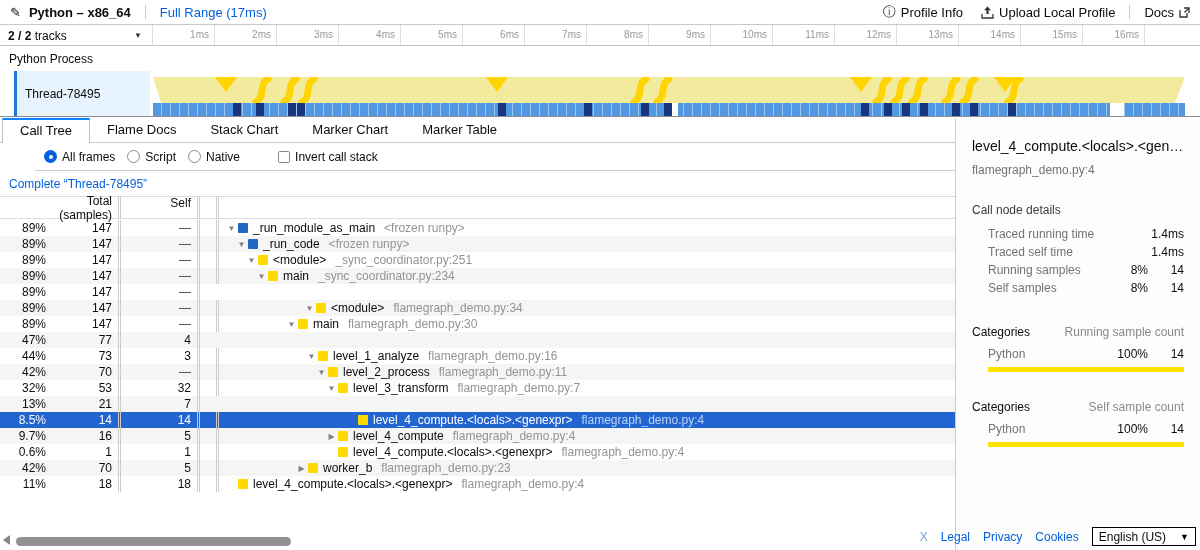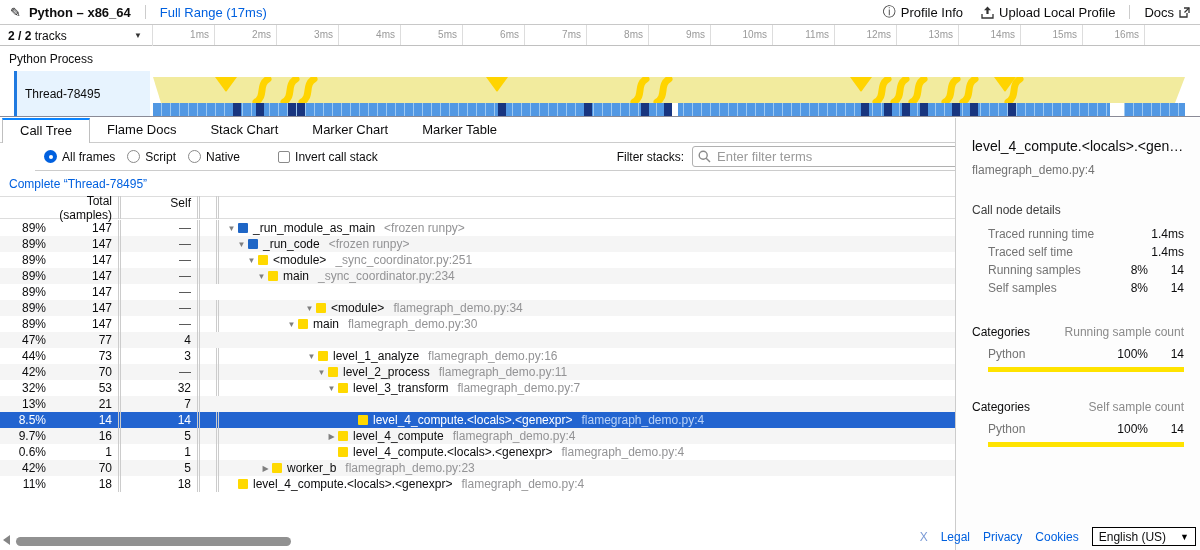--- a/index.html
+++ b/index.html
@@ -260,30 +260,20 @@
   <span class="rlabel">
     <span class="radio"></span>
     <span>Script</span>
     </span>
   <span class="rlabel">
     <span class="radio"></span>
     <span>Native</span>
     </span>
   <span class="checkbox"></span>
   <span>Invert call stack</span>
-  <span class="filterwrap">
-    <span class="filterlabel">Filter stacks:</span>
-    <span class="filterbox">
-      <svg class="searchicon" width="13" height="13" viewBox="0 0 13 13">
-        <circle cx="5.2" cy="5.2" r="4" fill="none" stroke="#8a8a8a" stroke-width="1.4"></circle>
-        <line x1="8.2" y1="8.2" x2="12" y2="12" stroke="#8a8a8a" stroke-width="1.4"></line>
-      </svg>
-      <input type="text" placeholder="Enter filter terms" style="">
-    </span>
-  </span>
 </div>
 
 <div class="crumbrow">
   <span class="link">Complete “Thread-78495”</span>
 </div>
 
 <div class="thead">
   <span class="c-pct"></span>
   <span class="c-tot">Total (samples)</span>
   <span class="c-self">Self</span>
@@ -391,21 +381,21 @@
       <span class="c-tot">1</span>
       <span class="c-self">1</span>
       <span class="c-ico"></span>
       <span class="c-tree" style="padding-left: 106px;"><span class="twisty"></span><span class="sq py"></span><span class="fn">level_4_compute.&lt;locals&gt;.&lt;genexpr&gt;</span><span class="loc">flamegraph_demo.py:4</span></span>
     </div>
     <div class="trow stripe">
       <span class="c-pct">42%</span>
       <span class="c-tot">70</span>
       <span class="c-self">5</span>
       <span class="c-ico"></span>
-      <span class="c-tree" style="padding-left: 40px;"><span class="twisty">▶</span><span class="sq py"></span><span class="fn">worker_b</span><span class="loc">flamegraph_demo.py:23</span></span>
+      <span class="c-tree" style="padding-left: 76px;"><span class="twisty">▶</span><span class="sq py"></span><span class="fn">worker_b</span><span class="loc">flamegraph_demo.py:23</span></span>
     </div>
     <div class="trow">
       <span class="c-pct">11%</span>
       <span class="c-tot">18</span>
       <span class="c-self">18</span>
       <span class="c-ico"></span>
       <span class="c-tree" style="padding-left: 6px;"><span class="twisty"></span><span class="sq py"></span><span class="fn">level_4_compute.&lt;locals&gt;.&lt;genexpr&gt;</span><span class="loc">flamegraph_demo.py:4</span></span>
     </div>
   </div>
 

